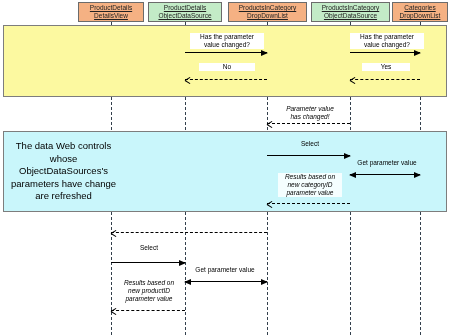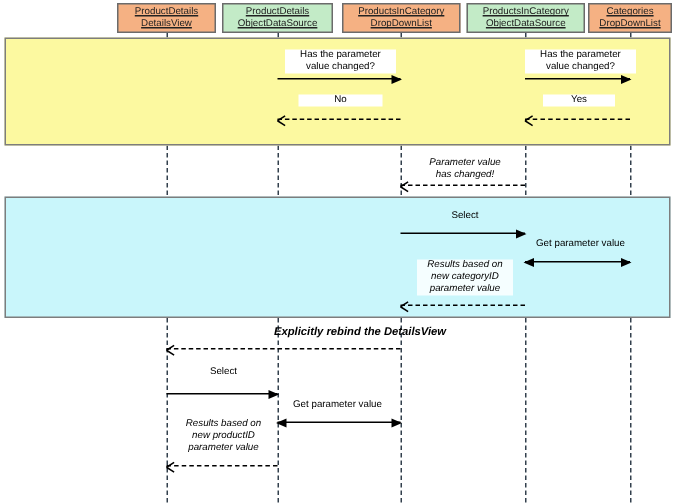--- a/index.html
+++ b/index.html
@@ -123,40 +123,40 @@
   </div>
 
   <div class="msg-label italic" style="left:278px;top:105px;width:62px;">Parameter value
 has changed!</div>
   <div class="msg dashed" style="left:267px;top:123px;width:83px;">
     <i class="arrow-open-l"></i>
   </div>
 
   <div class="band band-cyan" style="top:131px;height:81px;"></div>
 
+  <div class="band-note" style="top:140px;">The data Web controls whose ObjectDataSources's parameters have change are refreshed</div>
 
   <div class="msg-label plain" style="left:281px;top:140px;width:56px;">Select</div>
   <div class="msg" style="left:267px;top:155px;width:83px;">
     <i class="arrow-r"></i>
   </div>
 
   <div class="msg-label plain" style="left:352px;top:159px;width:68px;">Get parameter value</div>
   <div class="msg" style="left:350px;top:174px;width:70px;">
     <i class="arrow-l"></i>
     <i class="arrow-r"></i>
   </div>
 
   <div class="msg-label italic" style="left:278px;top:173px;width:62px;">Results based on
 new categoryID
 parameter value</div>
   <div class="msg dashed" style="left:267px;top:203px;width:83px;">
     <i class="arrow-open-l"></i>
   </div>
 
-  <div class="msg-label bolditalic" style="left:129px;top:217px;width:220px;">Explicitly rebind the DetailsView</div>
   <div class="msg dashed" style="left:111px;top:232px;width:156px;">
     <i class="arrow-open-l"></i>
   </div>
 
   <div class="msg-label plain" style="left:122px;top:244px;width:52px;">Select</div>
   <div class="msg" style="left:111px;top:262px;width:74px;">
     <i class="arrow-r"></i>
   </div>
 
   <div class="msg-label plain" style="left:190px;top:266px;width:68px;">Get parameter value</div>

